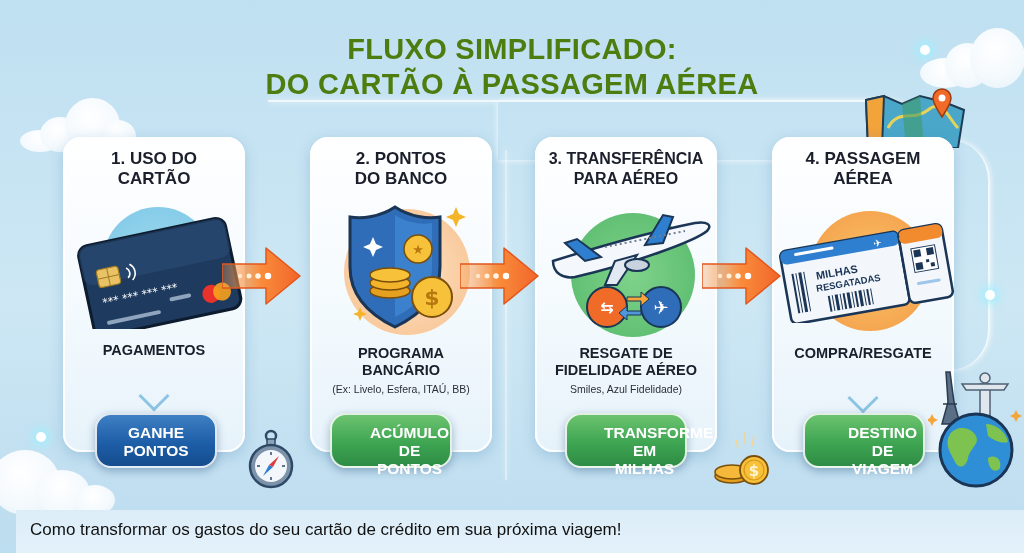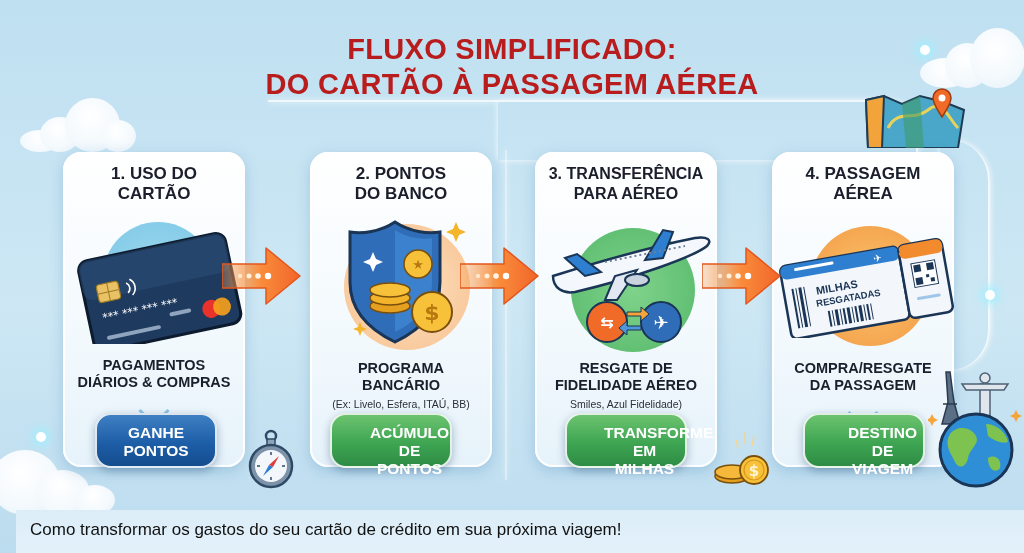--- a/index.html
+++ b/index.html
@@ -16,30 +16,29 @@
   .glow-dot { position: absolute; width: 10px; height: 10px; border-radius: 50%; background: #fff; box-shadow: 0 0 10px 4px rgba(160,240,255,0.9); }
 
   
   .cloud { position: absolute; }
   .cloud span { position: absolute; background: radial-gradient(circle at 45% 35%, #ffffff 0%, #f3f9fd 60%, #e4f1fa 100%); border-radius: 50%; }
 
   
   .title {
     position: absolute; left: 0; top: 32px; width: 1024px; text-align: center;
     font-family: "Liberation Sans", sans-serif; font-weight: 700;
-    color: #b91c1c; font-size: 29px; line-height: 35px; letter-spacing: 0.3px;
+    color: #4d7c0f; font-size: 29px; line-height: 35px; letter-spacing: 0.3px;
   }
 
   
   .card {
     position: absolute; top: 137px; width: 182px; height: 315px;
     background: linear-gradient(180deg, #ffffff 0%, #f2f9fd 60%, #e6f2fa 100%);
     border-radius: 18px;
     box-shadow: 0 4px 14px rgba(70,130,180,0.28), inset 0 0 0 2px rgba(255,255,255,0.9);
-    margin-top: 15px;
   }
   .card-title {
     position: absolute; left: 0; top: 12px; width: 100%; text-align: center;
     font-family: "Liberation Sans", sans-serif; font-weight: 700;
     font-size: 17px; line-height: 20px; color: #1a1f2b;
   }
   .card-sub {
     position: absolute; left: 0; width: 100%; text-align: center;
     font-family: "Liberation Sans", sans-serif; font-weight: 700;
     font-size: 14.5px; line-height: 17px; color: #1a1f2b;
@@ -141,21 +140,20 @@
         <path d="M52,52 a6,6 0 0 1 0,10 M56,49 a10,10 0 0 1 0,16" stroke="#fff" stroke-width="1.6" fill="none"></path>
         <text x="22" y="85" fill="#fff" font-size="11" font-family="DejaVu Sans, sans-serif">*** *** *** ***</text>
         <rect x="88" y="90" width="22" height="4" rx="2" fill="#8fa4bd"></rect>
         <rect x="22" y="100" width="55" height="4" rx="2" fill="#8fa4bd"></rect>
         <circle cx="130" cy="95" r="9" fill="#e8322b"></circle>
         <circle cx="141" cy="95" r="9" fill="#f6a21b" opacity="0.9"></circle>
       </g>
     </svg>
     <div class="card-sub" style="top:205px;">
       <div>PAGAMENTOS</div>
-      <div>DIÁRIOS &amp; COMPRAS</div>
     </div>
     <div class="chev" style="top:248px;"></div>
   </div>
   <div class="pill blue" style="left:95px;">
     <div>GANHE</div>
     <div>PONTOS</div>
   </div>
 
   <div class="card" style="left:310px;">
     <div class="card-title">
@@ -262,21 +260,20 @@
             <rect x="85" y="70" width="2" height="16"></rect>
               <rect x="89" y="70" width="1" height="16"></rect>
           </g>
           <text x="38" y="52" fill="#1a3555" font-size="11" font-weight="bold" font-family="Liberation Sans, sans-serif">MILHAS</text>
           <text x="36" y="64" fill="#1a3555" font-size="9.5" font-weight="bold" font-family="Liberation Sans, sans-serif">RESGATADAS</text>
         </g>
       </svg>
     </div>
     <div class="card-sub" style="top:208px;">
       <div>COMPRA/RESGATE</div>
-      <div>DA PASSAGEM</div>
     </div>
     <div class="chev" style="top:250px;"></div>
   </div>
   <div class="pill green" style="left:803px;">
     <div>DESTINO</div>
     <div>DE VIAGEM</div>
   </div>
 
   <svg class="arrow" style="left:222px;top:244px;" viewBox="0 0 80 64">
     <defs>

